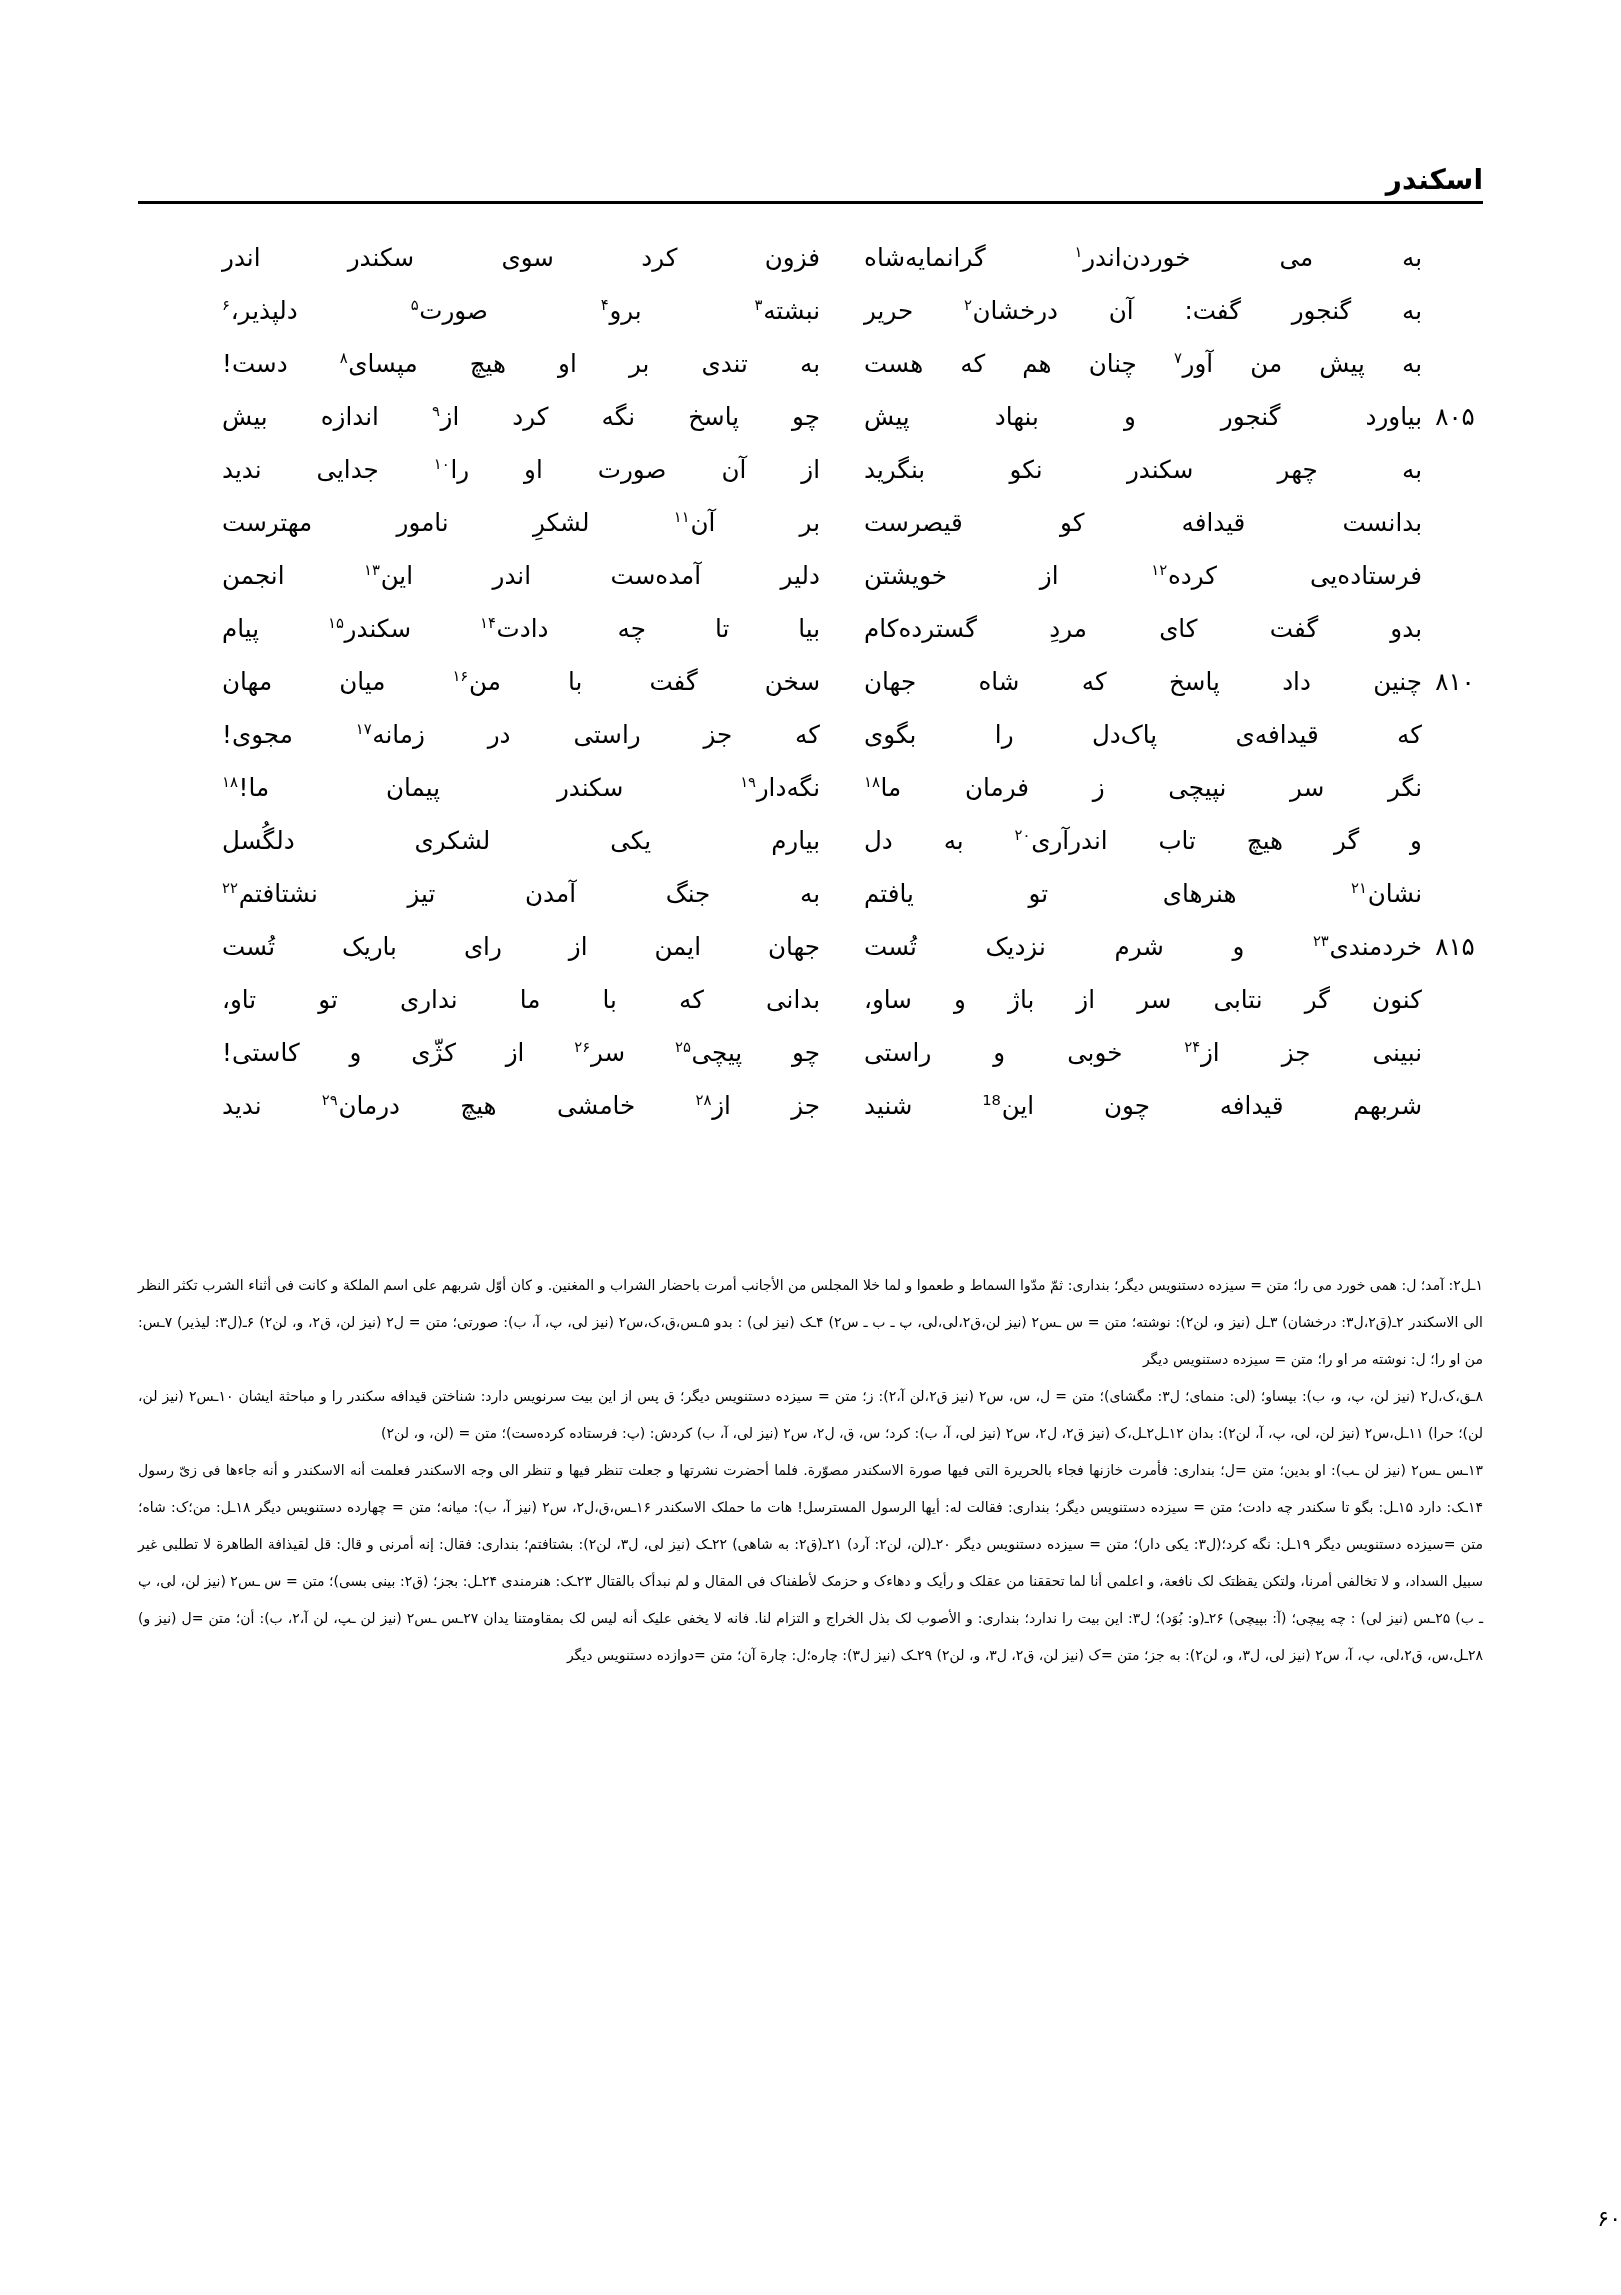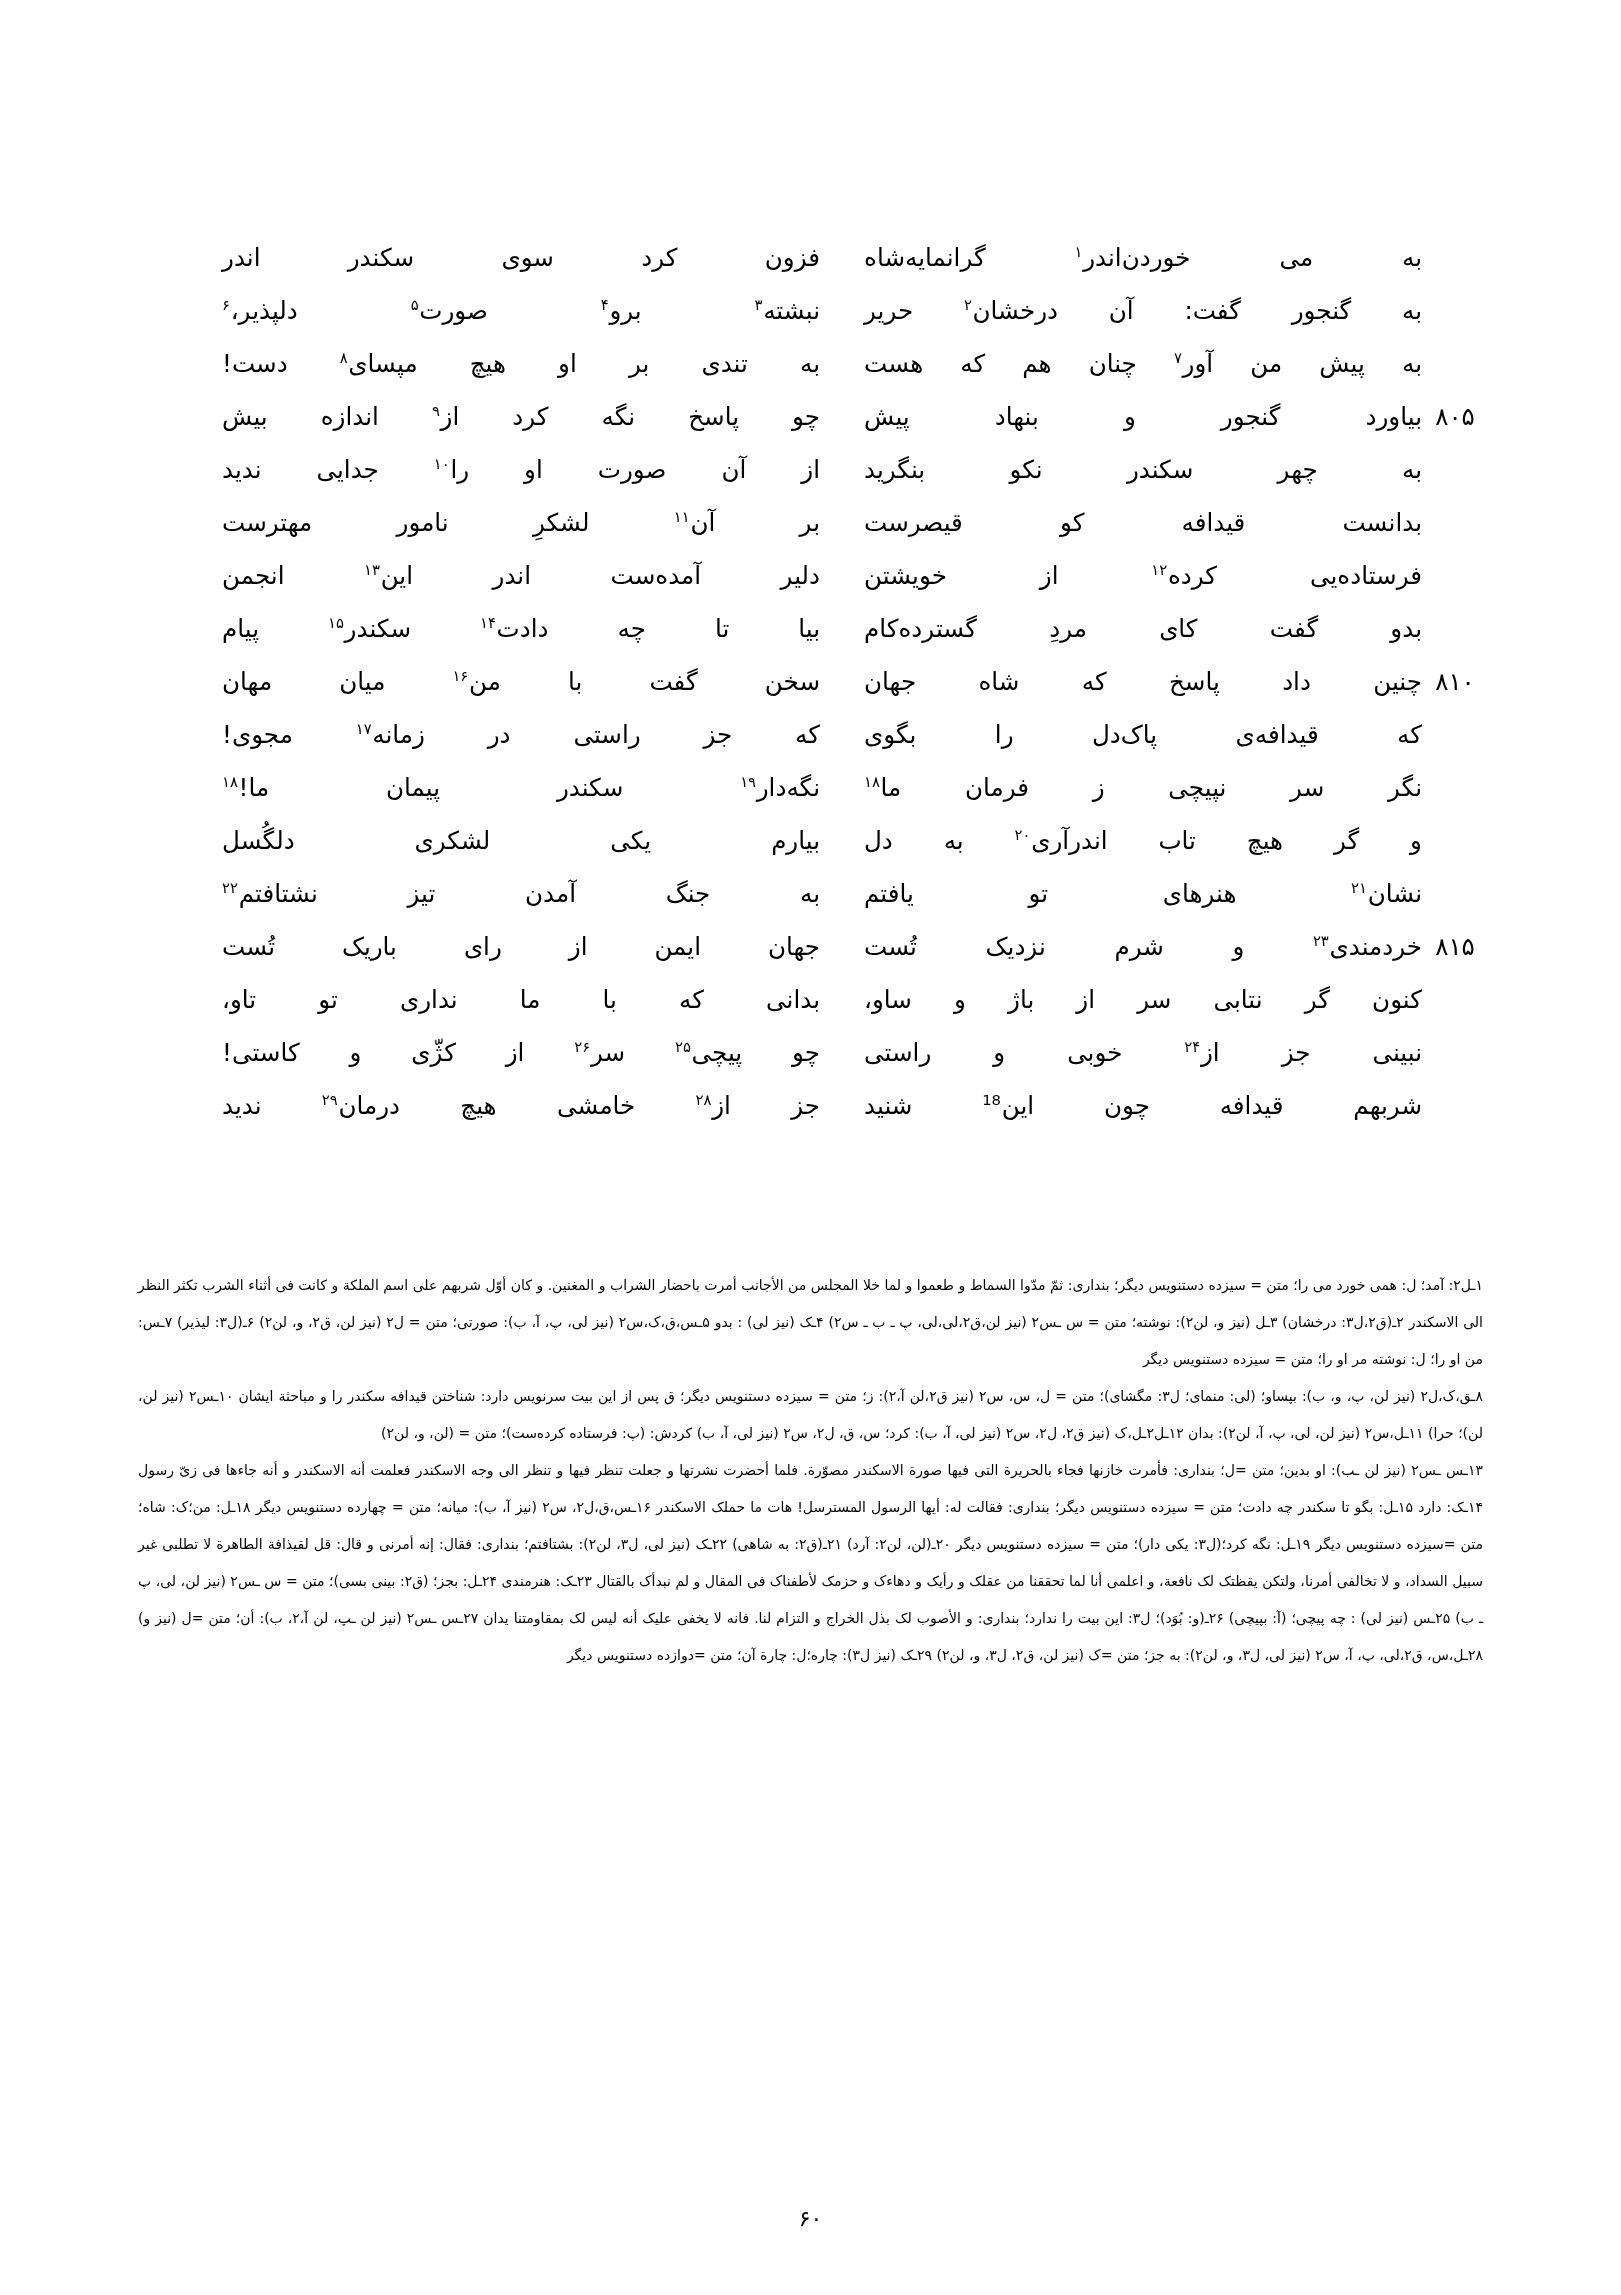--- a/index.html
+++ b/index.html
@@ -130,30 +130,33 @@
     margin: 0;
     text-align: justify;
   }
 
   
   .folio {
     position: absolute;
     bottom: 65px;
     left: 0;
     right: 0;
-    text-align: center;
     font-size: 22px;
     line-height: 1;
   }
 </style>
 </head>
 <body>
 
 <div class="page">
 
+  <div class="header-zone">
+    <div class="header-title">اسکندر</div>
+    <div class="header-rule"></div>
+  </div>
 
   <div class="verse-zone">
       <div class="couplet">
         <div class="line-num"></div>
         <div class="hemistich first">
           <span class="w">به</span>
           <span class="w">می</span>
           <span class="w">خوردن‌اندر<sup class="fn">۱</sup></span>
           <span class="w">گرانمایه‌شاه</span>
         </div>

